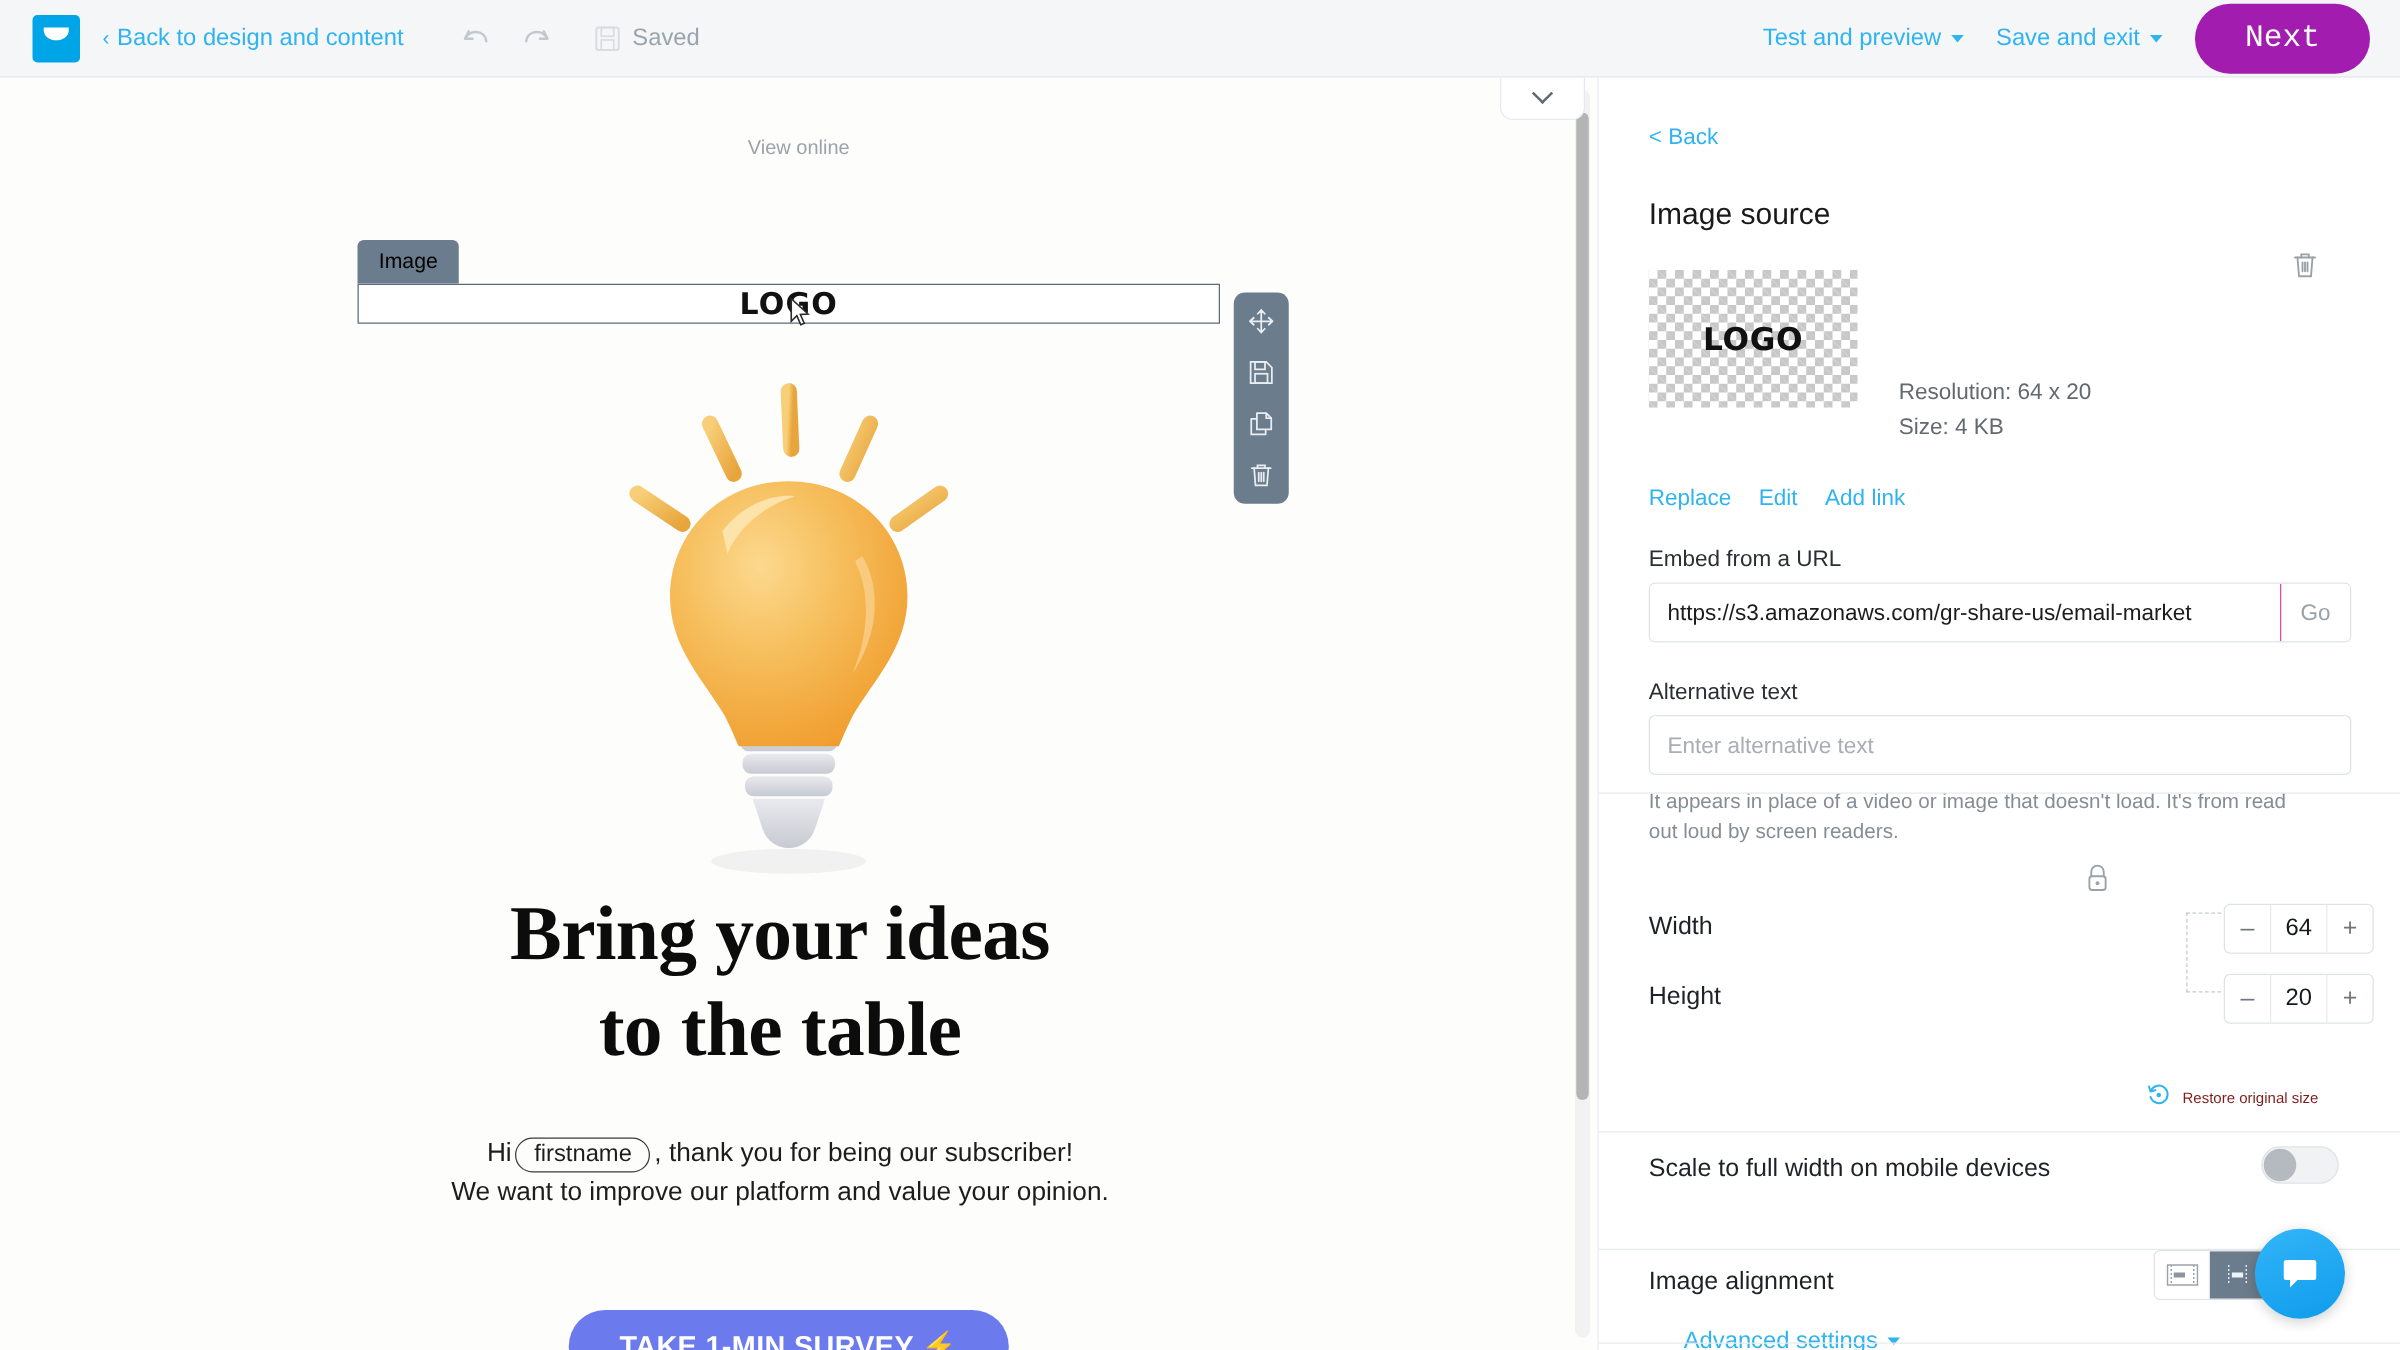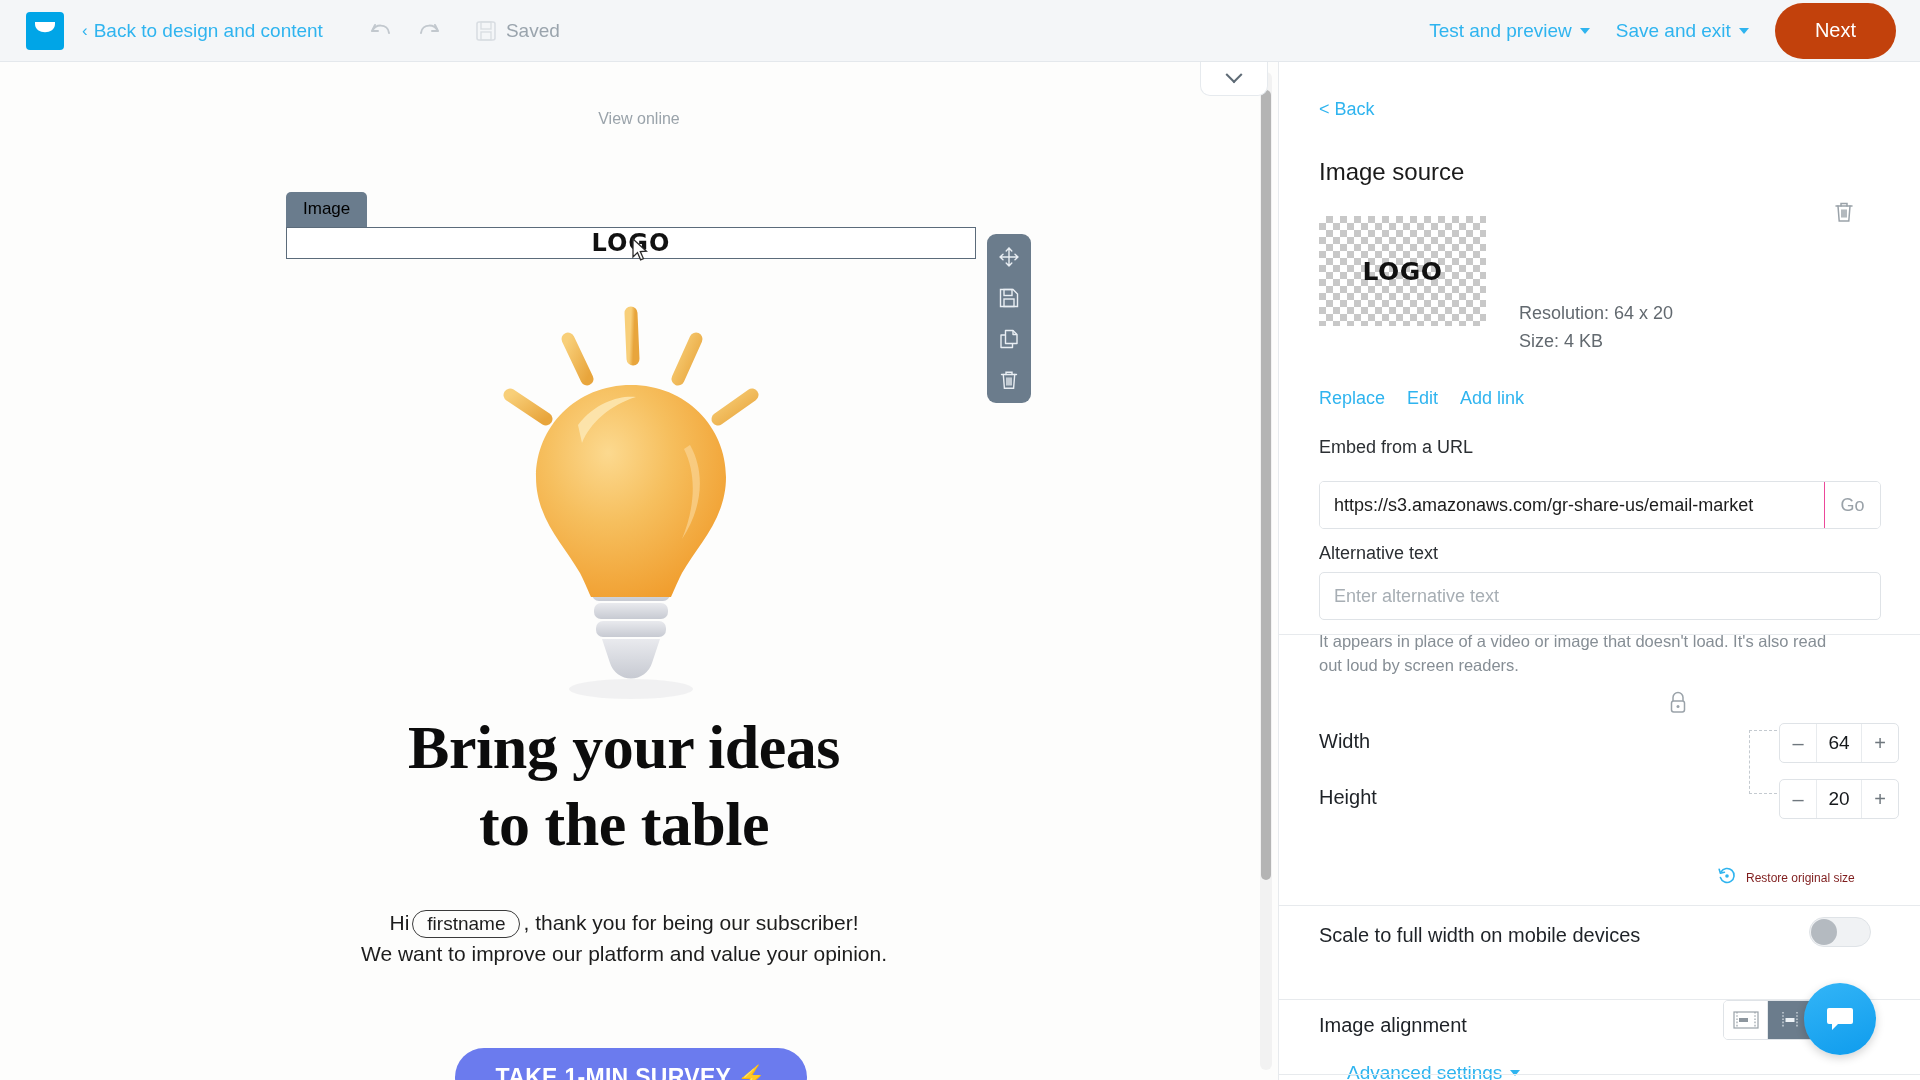--- a/index.html
+++ b/index.html
@@ -46,24 +46,24 @@
   }
   .tb-link {
     color: #2fb4ef; font-size: 19px; cursor: pointer;
     display: flex; align-items: center; gap: 8px; white-space: nowrap;
   }
   .caret-dn {
     width: 0; height: 0; border-left: 5px solid transparent;
     border-right: 5px solid transparent; border-top: 6px solid #2fb4ef;
   }
   .next-btn {
-    background: #c2410c; color: #fff; font-size: 20px;
+    background: #a21caf; color: #fff; font-size: 25px;
     border: none; border-radius: 30px;
     padding: 0 40px; height: 56px; cursor: pointer;
-    font-family: Liberation Sans, sans-serif;
+    font-family: Liberation Mono, monospace;
   }
 
   
   .canvas {
     position: absolute; top: 62px; left: 0;
     width: 1278px; height: 1018px;
     background: #fdfdfc; overflow: hidden;
   }
   .canvas-inner { position: relative; width: 1278px; height: 1018px; }
   .view-online {
@@ -214,21 +214,21 @@
     position: absolute; left: 40px;
     font-size: 18px; color: #2b2f33;
   }
   .lbl-url { top: 375px; }
   .lbl-alt { top: 481px; }
 
   .url-row {
     position: absolute; left: 40px; top: 404px;
     width: 562px; height: 48px;
     border: 1px solid #dfe3e7; border-radius: 5px;
-    display: flex; align-items: stretch; overflow: hidden; background: #fff; margin-top: 15px;
+    display: flex; align-items: stretch; overflow: hidden; background: #fff;
   }
   .url-input {
     flex: 1; border: none; outline: none; padding: 0 14px;
     font-size: 18px; color: #1c1c1c;
     font-family: "Liberation Sans", sans-serif;
   }
   .url-go {
     width: 56px; border-left: 1px solid #ec4899; background: #fff;
     color: #9aa2a9; font-size: 18px; cursor: pointer;
     display: flex; align-items: center; justify-content: center;
@@ -520,21 +520,21 @@
   </div>
 
   <div class="lbl lbl-url">Embed from a URL</div>
   <div class="url-row">
     <input class="url-input" type="text" value="https://s3.amazonaws.com/gr-share-us/email-market" style="">
     <div class="url-go">Go</div>
   </div>
 
   <div class="lbl lbl-alt">Alternative text</div>
   <input class="alt-input" type="text" placeholder="Enter alternative text" style="">
-  <div class="alt-hint">It appears in place of a video or image that doesn't load. It's also read out loud by screen readers.</div>
+  <div class="alt-hint">It appears in place of a video or image that doesn't load. It's from read out loud by screen readers.</div>
 
   <div class="divider div1"></div>
 
   <div class="row-label lab-width">Width</div>
   <div class="row-label lab-height">Height</div>
 
   <div class="link-bracket"></div>
 
   <div class="stepper st-w">
     <div class="st-btn">–</div>

